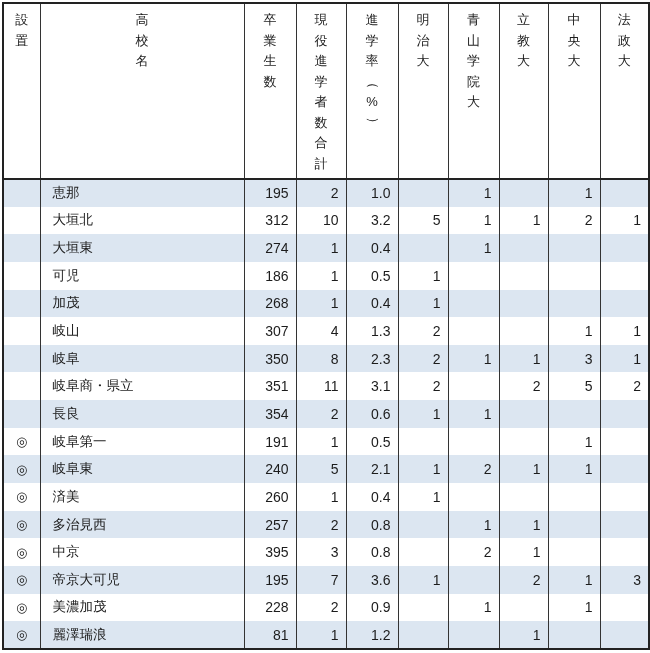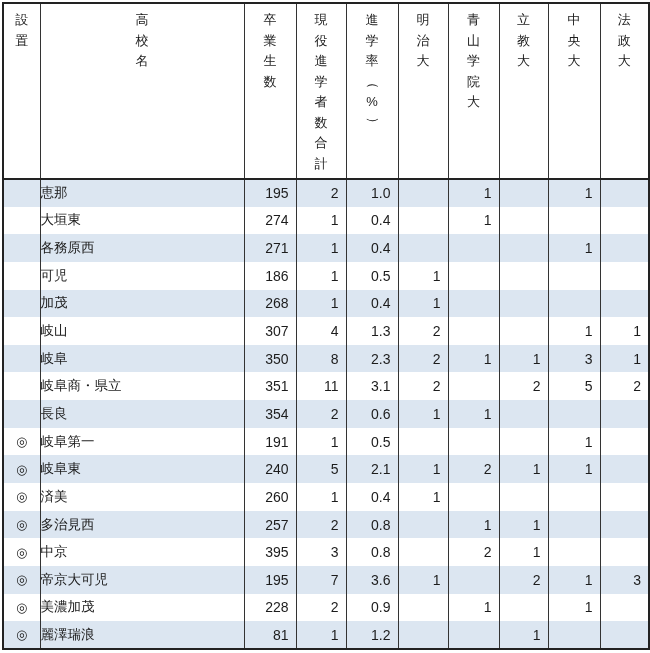--- a/index.html
+++ b/index.html
@@ -67,21 +67,21 @@
     background: #dce6f1;
   }
   tbody tr:nth-child(even) {
     background: #ffffff;
   }
   tbody td {
     font-size: 14px;
     vertical-align: middle;
   }
   td.c0 { text-align: center; font-size: 13px; }
-  td.c1 { text-align: left; padding-left: 0; font-size: 13.5px; }
+  td.c1 { text-align: left; padding-left: 12px; font-size: 13.5px; }
   td.c2, td.c3, td.c4, td.c5, td.c6, td.c7, td.c8, td.c9 {
     text-align: right;
     padding-right: 7px;
   }
 </style>
 </head>
 <body>
 
 <table class="grid">
   <colgroup>
@@ -200,40 +200,40 @@
         <td class="c3">2</td>
         <td class="c4">1.0</td>
         <td class="c5"></td>
         <td class="c6">1</td>
         <td class="c7"></td>
         <td class="c8">1</td>
         <td class="c9"></td>
       </tr>
       <tr>
         <td class="c0"></td>
+        <td class="c1">大垣北</td>
+        <td class="c2">312</td>
+        <td class="c3">10</td>
+        <td class="c4">3.2</td>
+        <td class="c5">5</td>
+        <td class="c6">1</td>
+        <td class="c7">1</td>
+        <td class="c8">2</td>
+        <td class="c9">1</td>
+      </tr>
+      <tr>
+        <td class="c0"></td>
         <td class="c1">大垣東</td>
         <td class="c2">274</td>
         <td class="c3">1</td>
         <td class="c4">0.4</td>
         <td class="c5"></td>
         <td class="c6">1</td>
         <td class="c7"></td>
         <td class="c8"></td>
-        <td class="c9"></td>
-      </tr>
-      <tr>
-        <td class="c0"></td>
-        <td class="c1">各務原西</td>
-        <td class="c2">271</td>
-        <td class="c3">1</td>
-        <td class="c4">0.4</td>
-        <td class="c5"></td>
-        <td class="c6"></td>
-        <td class="c7"></td>
-        <td class="c8">1</td>
         <td class="c9"></td>
       </tr>
       <tr>
         <td class="c0"></td>
         <td class="c1">可児</td>
         <td class="c2">186</td>
         <td class="c3">1</td>
         <td class="c4">0.5</td>
         <td class="c5">1</td>
         <td class="c6"></td>

